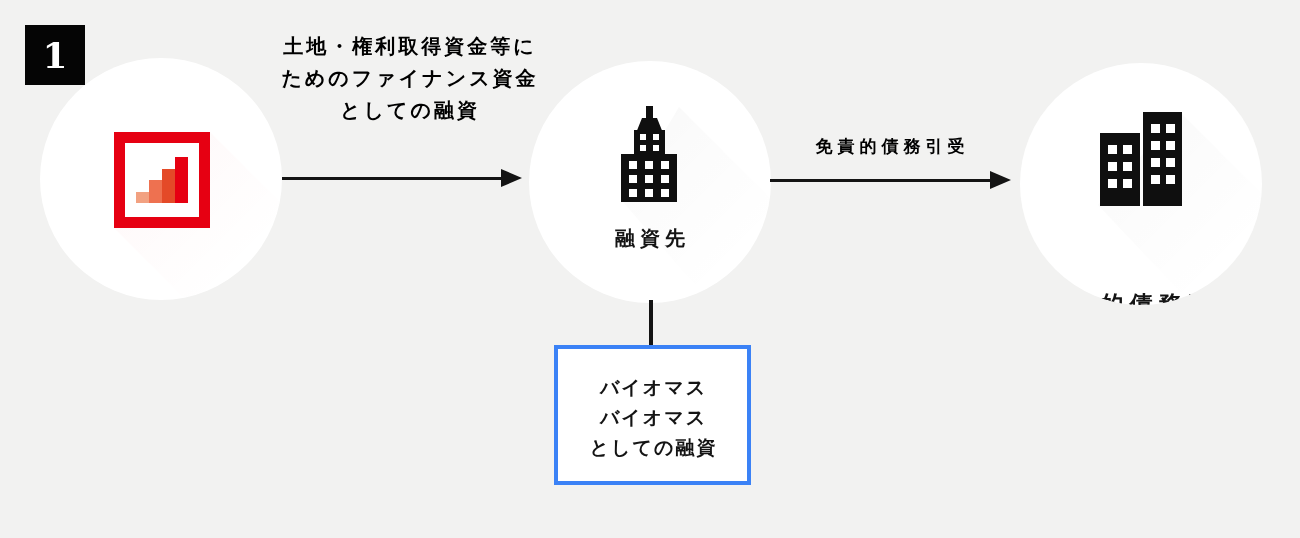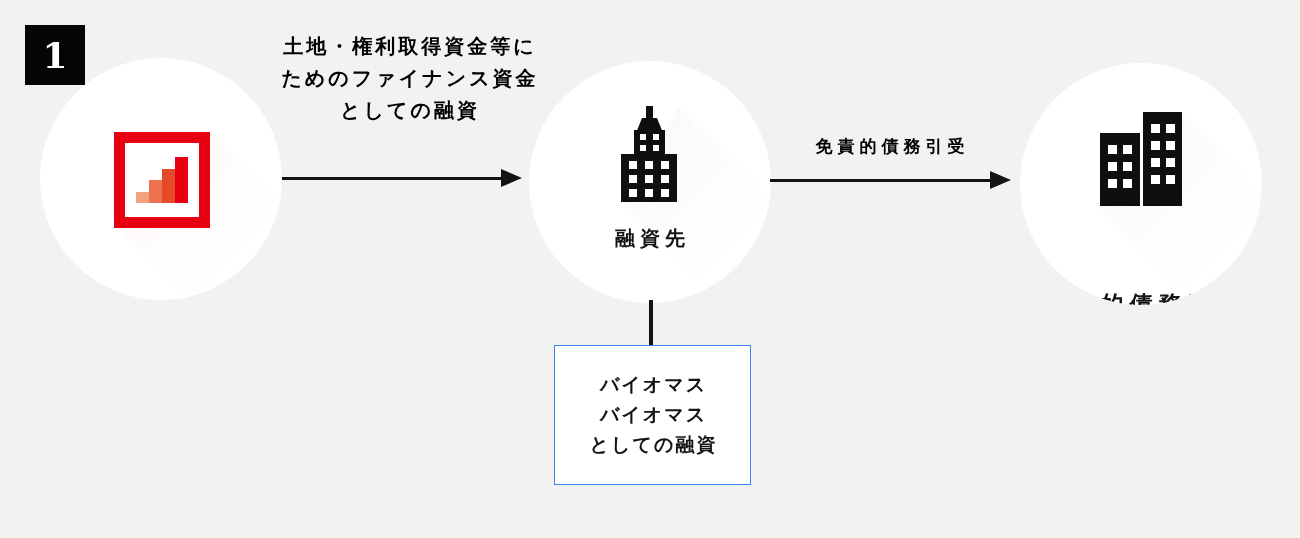--- a/index.html
+++ b/index.html
@@ -102,21 +102,21 @@
   .assumption-head { left: 990px; top: 171px; }
 
   
   .connector-line {
     position: absolute; left: 649px; top: 300px;
     width: 4px; height: 46px; background: #141414;
   }
   .note-box {
     position: absolute; left: 554px; top: 345px;
     width: 197px; height: 140px;
-    background: #ffffff; border: 1px solid #3b82f6;
+    background: #ffffff; border: 4px solid #3b82f6;
     text-align: center; font-weight: 700;
     font-size: 19px; line-height: 30px; letter-spacing: 2px; text-indent: 2px;
     padding-top: 24px; color: #141414;
   }
   .note-line { display: block; }
   .label-line { display: block; }
 </style>
 </head>
 <body>
 

